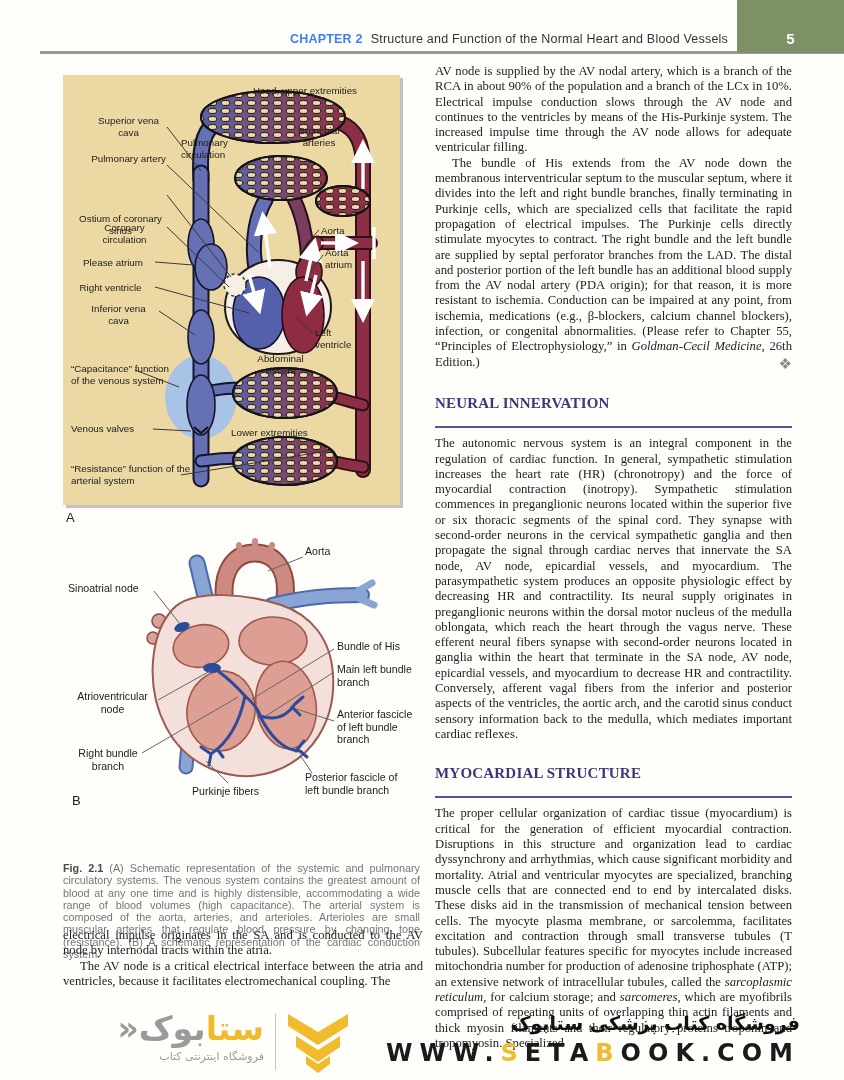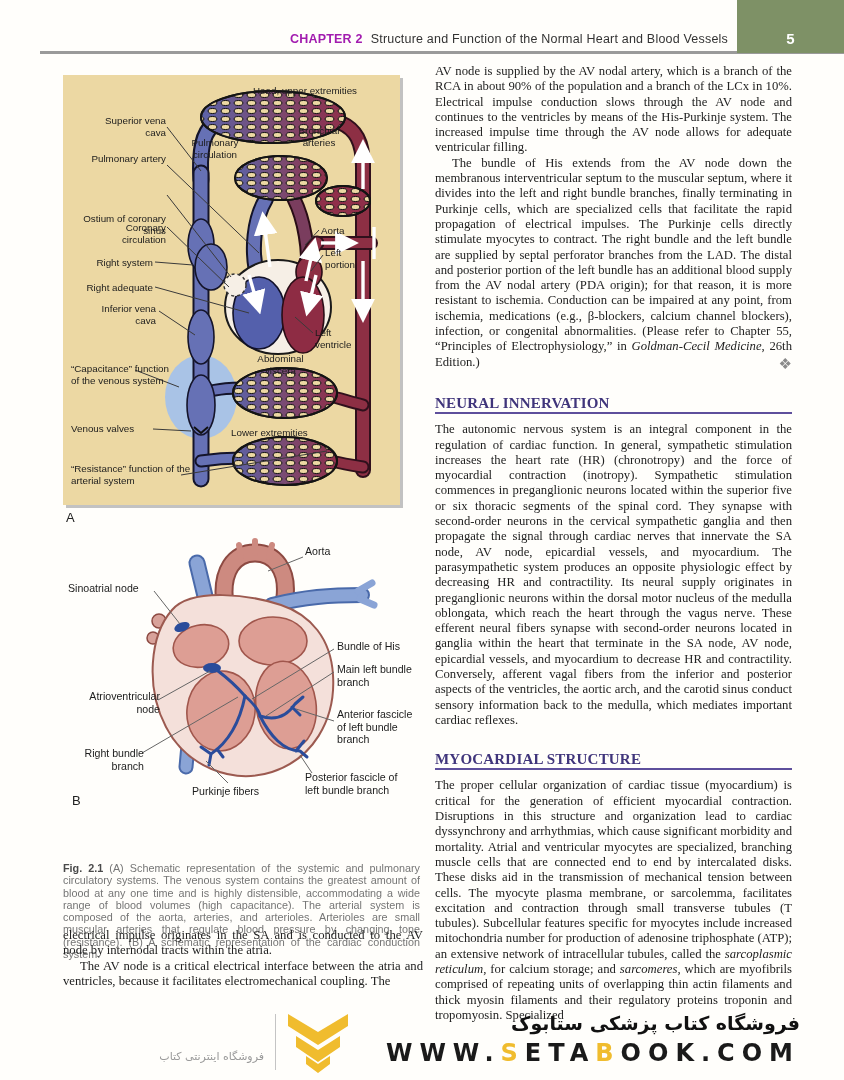--- a/index.html
+++ b/index.html
@@ -5,46 +5,46 @@
   * { margin:0; padding:0; box-sizing:border-box; }
   body { background:#e8e8e8; }
   #page {
     position:relative; width:844px; height:1080px; margin:0 auto;
     background:#fffefb; overflow:hidden;
     font-family:"Liberation Sans", sans-serif;
   }
   
   .hdr-text { position:absolute; top:32px; left:40px; width:688px; text-align:right;
     font-size:12.5px; color:#333; letter-spacing:.2px; }
-  .hdr-chapter { font-weight:bold; color:#a21caf; margin-right:8px; }
+  .hdr-chapter { font-weight:bold; color:#3b82f6; margin-right:8px; }
   .hdr-rule { position:absolute; top:51px; left:40px; width:804px; height:3px; background:#9a9a9a; }
   .page-num-box { position:absolute; top:0; left:737px; width:107px; height:53px;
     background:#7e9166; color:#fff; font-weight:bold; font-size:15px;
     display:flex; align-items:flex-end; justify-content:center; padding-bottom:6px; }
   
   .figA { position:absolute; left:63px; top:75px; width:337px; height:430px;
     background:#ecd8a3; box-shadow:3px 3px 0 #c2c2c2; }
   .figA svg, .figB svg { position:absolute; left:0; top:0; }
   .flab { position:absolute; font-size:9.8px; line-height:1.18; color:#1c1c1c; }
-  .r { text-align:right; } .c { text-align:center; }
+  .r { text-align:center; } .c { text-align:center; }
   .panel-label { position:absolute; font-size:13px; color:#222; }
   
   .figB { position:absolute; left:60px; top:525px; width:357px; height:285px; background:#fffefb; }
   .flab2 { position:absolute; font-size:10.6px; line-height:1.2; color:#1c1c1c; }
   
   .caption { position:absolute; left:63px; top:862px; width:357px;
     font-size:10.8px; line-height:12.3px; color:#757575; text-align:justify; }
   .caption b { color:#4a4a4a; }
   .serif { font-family:"Liberation Serif", serif; font-size:12.7px; line-height:15.3px;
     color:#222; text-align:justify; }
   .left-text { position:absolute; left:63px; top:928px; width:360px; }
   .indent { text-indent:17px; }
   .right-col { position:absolute; left:435px; top:64px; width:357px; }
   .sec-head { font-weight:bold; font-size:15px; color:#40357b; letter-spacing:.2px;
-    border-bottom:2px solid #5e4f9c; padding-bottom:1px; margin:24px 0 8px 0; }
+    border-bottom:2px solid #5e4f9c; padding-bottom:15px; margin:24px 0 8px 0; }
   .diamond { text-align:right; color:#8a8a8a; font-size:15px; margin-top:-13px; height:15px; }
   
   .footer-left { position:absolute; left:70px; top:1012px; width:280px; height:62px; }
   .emblem { position:absolute; right:0; top:0; }
   .logo-divider { position:absolute; right:74px; top:2px; width:1px; height:56px; background:#c4c4c4; }
   .wordmark { position:absolute; right:86px; top:0; direction:rtl; font-size:33px; font-weight:bold;
     font-family:"DejaVu Sans", sans-serif; line-height:1; }
   .wm-yellow { color:#f0bc2e; } .wm-gray { color:#9a9a9a; }
   .logo-tagline { position:absolute; right:86px; top:38px; width:160px; text-align:right;
     direction:rtl; font-size:11px; color:#9a9a9a; font-family:"DejaVu Sans", sans-serif; }
@@ -171,27 +171,27 @@
         <path d="M90,354 L128,356"></path>
         <path d="M118,400 L264,376"></path>
       </g>
     </svg>
 
     <div class="flab" style="left:142px; top:10px; width:170px;padding-left:48px;">Head, upper extremities</div>
     <div class="flab r" style="left:28px; top:40px; width:75px;">Superior vena cava</div>
     <div class="flab r" style="left:28px; top:78px; width:75px;">Pulmonary artery</div>
     <div class="flab r" style="left:20px; top:108px; width:83px;margin-top:39px;">Coronary circulation</div>
     <div class="flab r" style="left:12px; top:138px; width:91px;">Ostium of coronary sinus</div>
-    <div class="flab r" style="left:10px; top:182px; width:80px;">Right system</div>
-    <div class="flab r" style="left:5px; top:207px; width:85px;">Right adequate</div>
+    <div class="flab r" style="left:10px; top:182px; width:80px;">Please atrium</div>
+    <div class="flab r" style="left:5px; top:207px; width:85px;">Right ventricle</div>
     <div class="flab r" style="left:18px; top:228px; width:75px;">Inferior vena cava</div>
-    <div class="flab" style="left:118px; top:62px; width:68px;text-align:center;">Pulmonary circulation</div>
+    <div class="flab" style="left:118px; top:62px; width:68px;">Pulmonary circulation</div>
     <div class="flab c" style="left:226px; top:50px; width:60px;">Bronchial arteries</div>
     <div class="flab" style="left:258px; top:150px; width:60px;">Aorta</div>
-    <div class="flab" style="left:262px; top:172px; width:45px;">Left portion</div>
+    <div class="flab" style="left:262px; top:172px; width:45px;">Aorta atrium</div>
     <div class="flab" style="left:252px; top:252px; width:55px;">Left ventricle</div>
     <div class="flab c" style="left:180px; top:278px; width:75px;">Abdominal viscera</div>
     <div class="flab" style="left:168px; top:352px; width:115px;">Lower extremities</div>
     <div class="flab" style="left:8px; top:288px; width:100px;">“Capacitance” function of the venous system</div>
     <div class="flab" style="left:8px; top:348px; width:85px;">Venous valves</div>
     <div class="flab" style="left:8px; top:388px; width:120px;">“Resistance” function of the arterial system</div>
   </div>
   <div class="panel-label" style="left:66px; top:510px;">A</div>
 
   <div class="figB">
@@ -277,20 +277,21 @@
     <p><span>The proper cellular organization of cardiac tissue (myocardium) is critical for the generation of efficient myocardial contraction. Disruptions in this structure and organization lead to cardiac dyssynchrony and arrhythmias, which cause significant morbidity and mortality. Atrial and ventricular myocytes are specialized, branching muscle cells that are connected end to end by intercalated disks. These disks aid in the transmission of mechanical tension between cells. The myocyte plasma membrane, or sarcolemma, facilitates excitation and contraction through small transverse tubules (T tubules). Subcellular features specific for myocytes include increased mitochondria number for production of adenosine triphosphate (ATP); an extensive network of intracellular tubules, called the </span><i>sarcoplasmic reticulum</i><span>, for calcium storage; and </span><i>sarcomeres</i><span>, which are myofibrils comprised of repeating units of overlapping thin actin filaments and thick myosin filaments and their regulatory proteins troponin and tropomyosin. Specialized</span></p>
   </div>
 
   <div class="footer-left">
     <svg class="emblem" width="64" height="62" viewBox="0 0 64 62">
       <path d="M2,2 L32,20 L62,2 L62,14 L32,33 L2,14 z" fill="#f0bc2e"></path>
       <path d="M10,24 L32,38 L54,24 L54,35 L32,50 L10,35 z" fill="#f0bc2e"></path>
       <path d="M20,44 L32,52 L44,44 L44,52 L32,61 L20,52 z" fill="#f0bc2e"></path>
     </svg>
     <div class="logo-divider"></div>
+    <div class="wordmark"><span class="wm-yellow">ستا</span><span class="wm-gray">بوک«</span></div>
     <div class="logo-tagline">فروشگاه اینترنتی کتاب</div>
   </div>
 
   <div class="footer-right">
     <div class="store-line">فروشگاه کتاب پزشکی ستابوک</div>
     <div class="url-line"><span>WWW.</span><span class="url-accent">S</span><span>ETA</span><span class="url-accent">B</span><span>OOK.COM</span></div>
   </div>
 
 </div>
 

